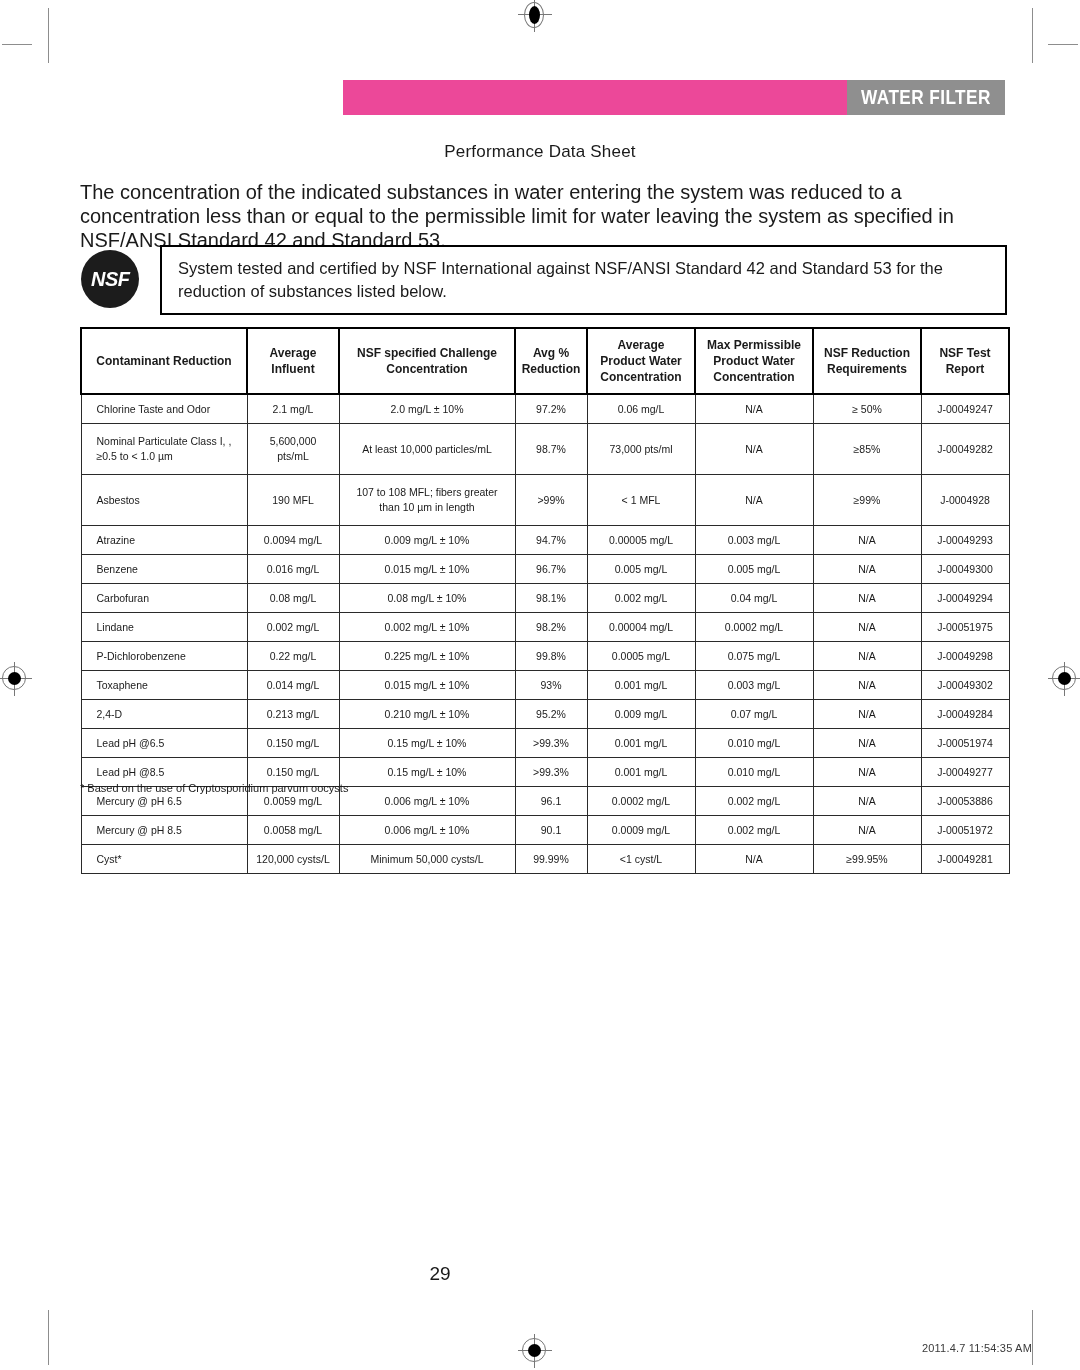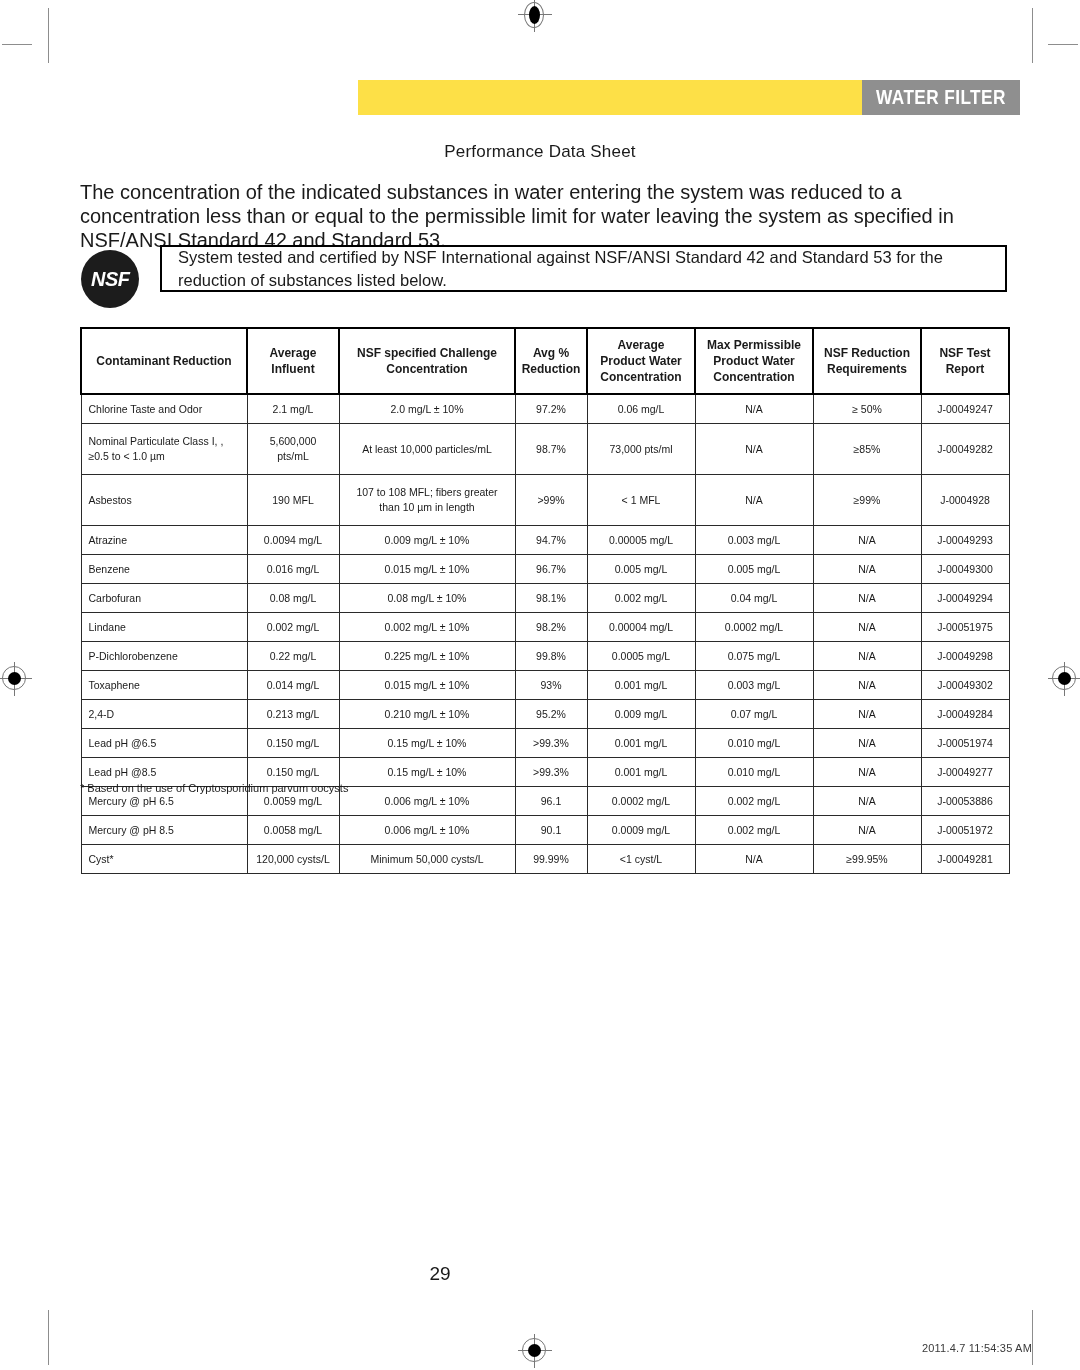--- a/index.html
+++ b/index.html
@@ -45,23 +45,23 @@
   .reg-mark .cr-v {
     position: absolute; left: 12px; top: -4px;
     width: 1px; height: 34px; background: #777;
   }
   .reg-top .ring { border-radius: 50%/50%; width: 20px; height: 26px; left: 2px; }
   .reg-top .dot { width: 11px; height: 18px; left: 7px; top: 4px; border-radius: 50%/50%; }
 
   
   .banner {
     position: absolute;
-    left: 358px; top: 80px;
+    left: 343px; top: 80px;
     width: 662px; height: 35px;
-    background: #fde047;
+    background: #ec4899;
   }
   .banner-right {
     position: absolute;
     right: 0; top: 0;
     width: 158px; height: 35px;
     background: #8f8f8f;
     display: flex;
     align-items: center;
     justify-content: flex-end;
     box-sizing: border-box;
@@ -118,21 +118,21 @@
     color: #ffffff;
     font-size: 21px;
     font-weight: bold;
     letter-spacing: -0.5px;
     transform: scaleX(0.95);
     font-style: italic;
   }
   .cert-box {
     position: absolute;
     left: 80px; top: 0;
-    width: 847px; height: 47px;
+    width: 847px; height: 70px;
     border: 2.5px solid #000;
     box-sizing: border-box;
     display: flex;
     align-items: center;
   }
   .cert-text {
     padding: 0 16px;
     font-size: 16.5px;
     line-height: 23px;
   }
@@ -160,21 +160,21 @@
     line-height: 16px;
     height: 58px;
     border-width: 2px;
     border-color: #000;
   }
   .pdtable tbody td {
     height: 22px;
   }
   .pdtable tbody td.name {
     text-align: left;
-    padding-left: 7px;
+    padding-left: 15px;
   }
   .pdtable tbody tr.tall td { height: 44px; }
 
   
   col.c0 { width: 166px; }
   col.c1 { width: 92px; }
   col.c2 { width: 176px; }
   col.c3 { width: 72px; }
   col.c4 { width: 108px; }
   col.c5 { width: 118px; }

